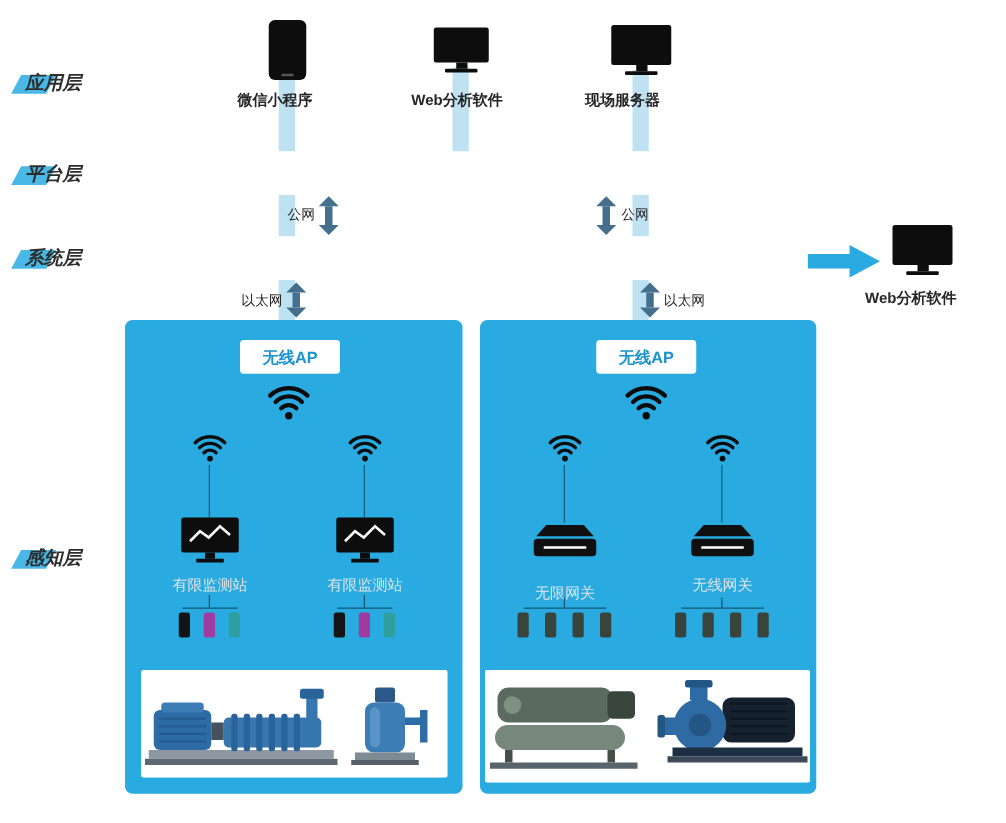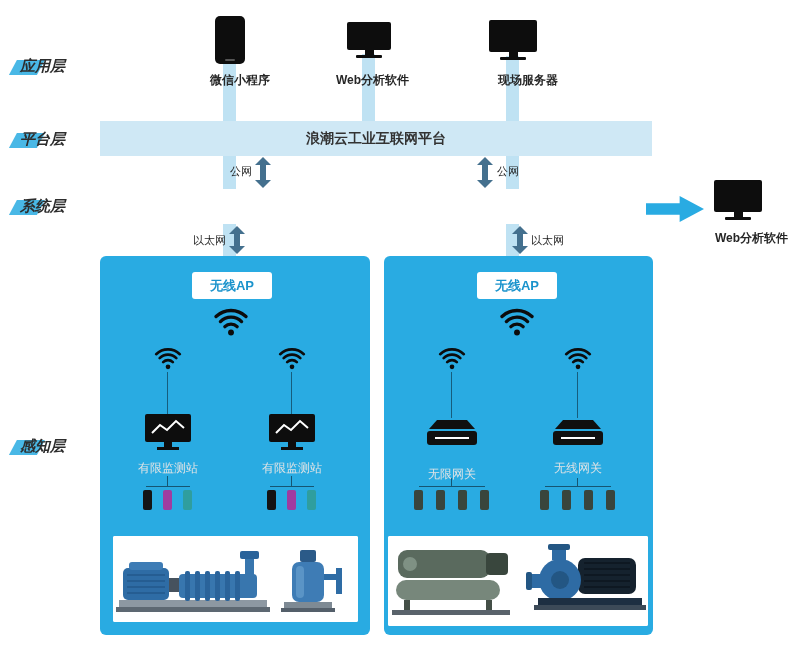--- a/index.html
+++ b/index.html
@@ -12,21 +12,21 @@
     background:#29abe2;transform:skew(-28deg);z-index:-1;opacity:.85;}
 
   
   .phone{position:absolute;width:30px;height:48px;background:#0d0d0d;border-radius:5px;z-index:3;}
   .phone::after{content:"";position:absolute;left:50%;bottom:3px;width:10px;height:2px;margin-left:-5px;background:#555;border-radius:1px;}
   .monitor{position:absolute;display:flex;flex-direction:column;align-items:center;z-index:3;}
   .m-screen{width:44px;height:28px;background:#0d0d0d;border-radius:2px;}
   .m-screen.big{width:48px;height:32px;}
   .m-neck{width:9px;height:5px;background:#0d0d0d;}
   .m-base{width:26px;height:3px;background:#0d0d0d;border-radius:1px;}
-  .app-label{position:absolute;z-index:4;font-size:12px;font-weight:bold;color:#262626;text-align:right;}
+  .app-label{position:absolute;z-index:4;font-size:12px;font-weight:bold;color:#262626;text-align:left;}
 
   
   .hbar{position:absolute;left:100px;width:552px;height:35px;background:#cfe8f5;z-index:2;
     display:flex;align-items:center;justify-content:center;font-size:14px;font-weight:600;color:#333;}
 
   
   .strip{position:absolute;width:13px;background:#bfe2f3;z-index:1;}
 
   
   .varrow{position:absolute;width:16px;display:flex;flex-direction:column;align-items:center;z-index:3;}
@@ -104,23 +104,20 @@
   <div class="monitor" style="left:489px;top:20px">
     <div class="m-screen big"></div>
     <div class="m-neck"></div>
     <div class="m-base"></div>
   </div>
 
   <div class="app-label" style="left:190px;top:72px;width:80px">微信小程序</div>
   <div class="app-label" style="left:329px;top:72px;width:80px">Web分析软件</div>
   <div class="app-label" style="left:468px;top:72px;width:90px">现场服务器</div>
 
-  <div class="hbar" style="top: 121px; background-color: rgb(207, 232, 245);">
-    <span>浪潮云工业互联网平台</span>
-  </div>
 
   <div class="varrow" style="left:255px;top:157px;height:31px">
     <div class="va-up"></div>
     <div class="va-body"></div>
     <div class="va-down"></div>
   </div>
   <div class="varrow" style="left:477px;top:157px;height:31px">
     <div class="va-up"></div>
     <div class="va-body"></div>
     <div class="va-down"></div>

